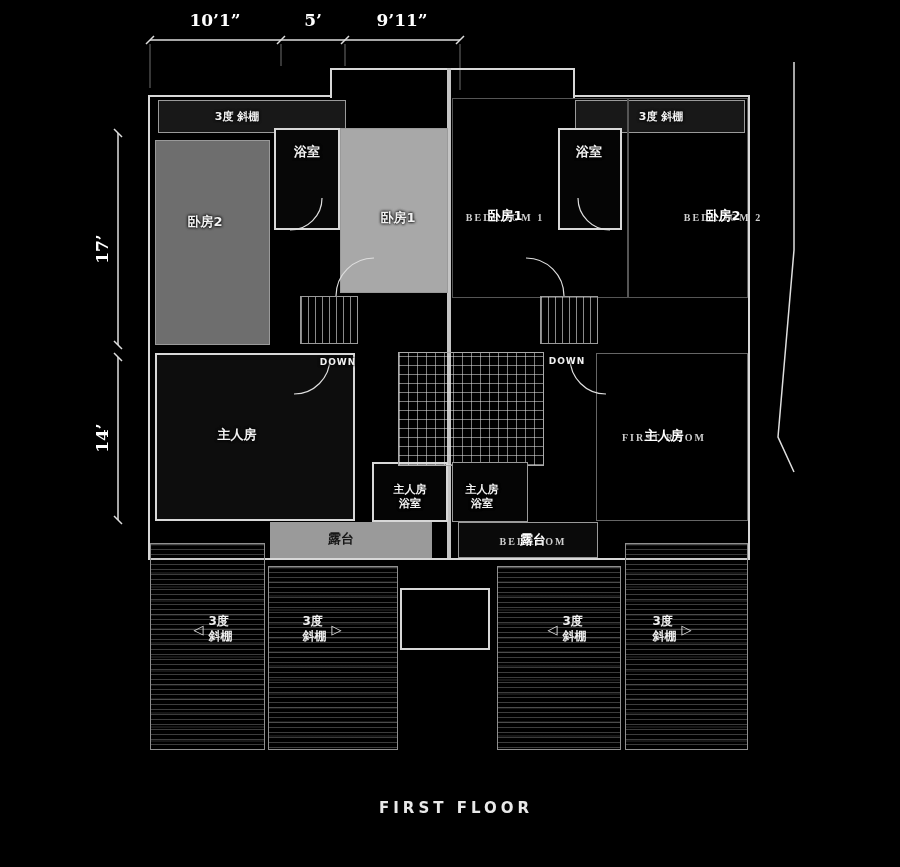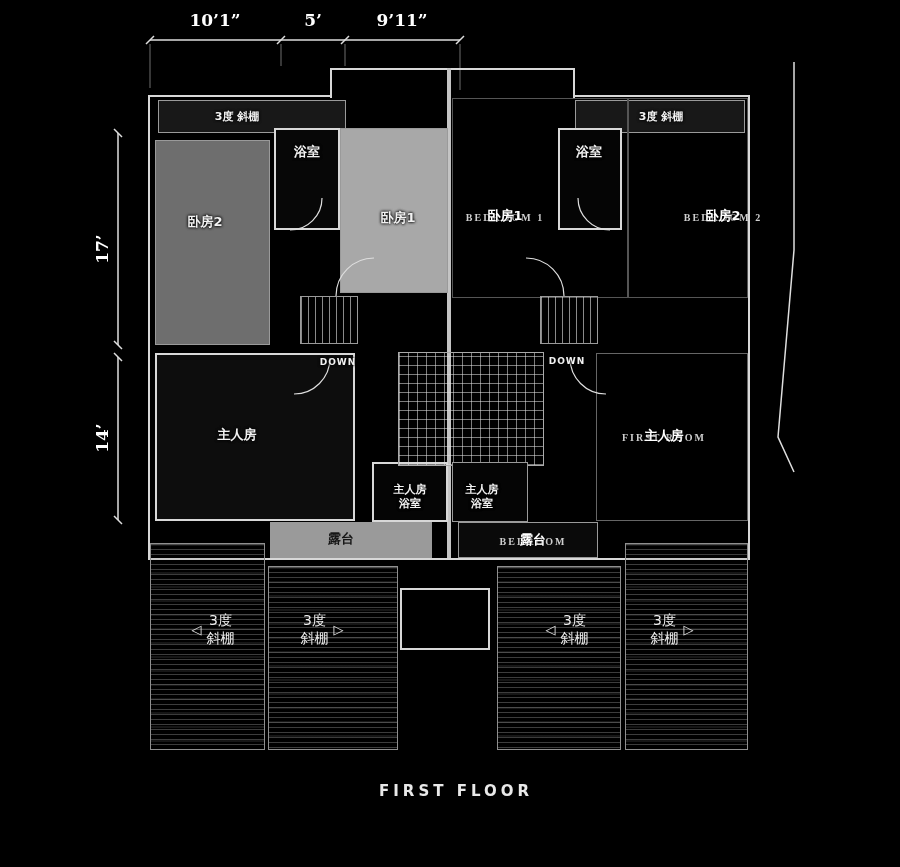--- a/index.html
+++ b/index.html
@@ -48,25 +48,25 @@
   .lbl-overlap { position:absolute; transform:translate(-50%,-50%); z-index:6;
                  text-align:center; white-space:nowrap; }
   .lbl-overlap .en { font-size:10px; letter-spacing:2px; color:#cfcfcf; font-weight:bold;font-family:Liberation Serif, serif; }
   .lbl-overlap .zh { position:absolute; left:50%; top:50%;
                      transform:translate(-50%,-50%); font-size:13px;
                      font-weight:bold; color:#fff; text-shadow:0 0 3px #000; }
 
   .canopy-lbl { position:absolute; transform:translate(-50%,-50%); z-index:6;
                 display:flex; align-items:center; gap:5px; color:#efefef; }
   .canopy-lbl .arr { font-size:13px; line-height:1; }
-  .canopy-lbl .txt { font-size:14px; font-weight:normal; white-space:pre-line;
-                     line-height:1.25; text-align:center; }
+  .canopy-lbl .txt { font-size:12px; font-weight:bold; white-space:pre-line;
+                     line-height:1.25; }
 
   .caption { position:absolute; transform:translate(-50%,-50%); color:#e9e9e9;
-             font-size:15px; font-weight:bold; letter-spacing:4px; z-index:6; }
+             font-size:15px; font-weight:bold; letter-spacing:4px; z-index:6;margin-top:17px; }
 
   svg.linework { position:absolute; left:0; top:0; z-index:4; pointer-events:none; }
   .z1 { z-index:1; } .z2 { z-index:2; }
 </style>
 </head>
 <body>
 
 <div class="plan">
 
   <div class="room wall2 z1" style="left:148px; top:95px; width:602px; height:465px;"></div>

